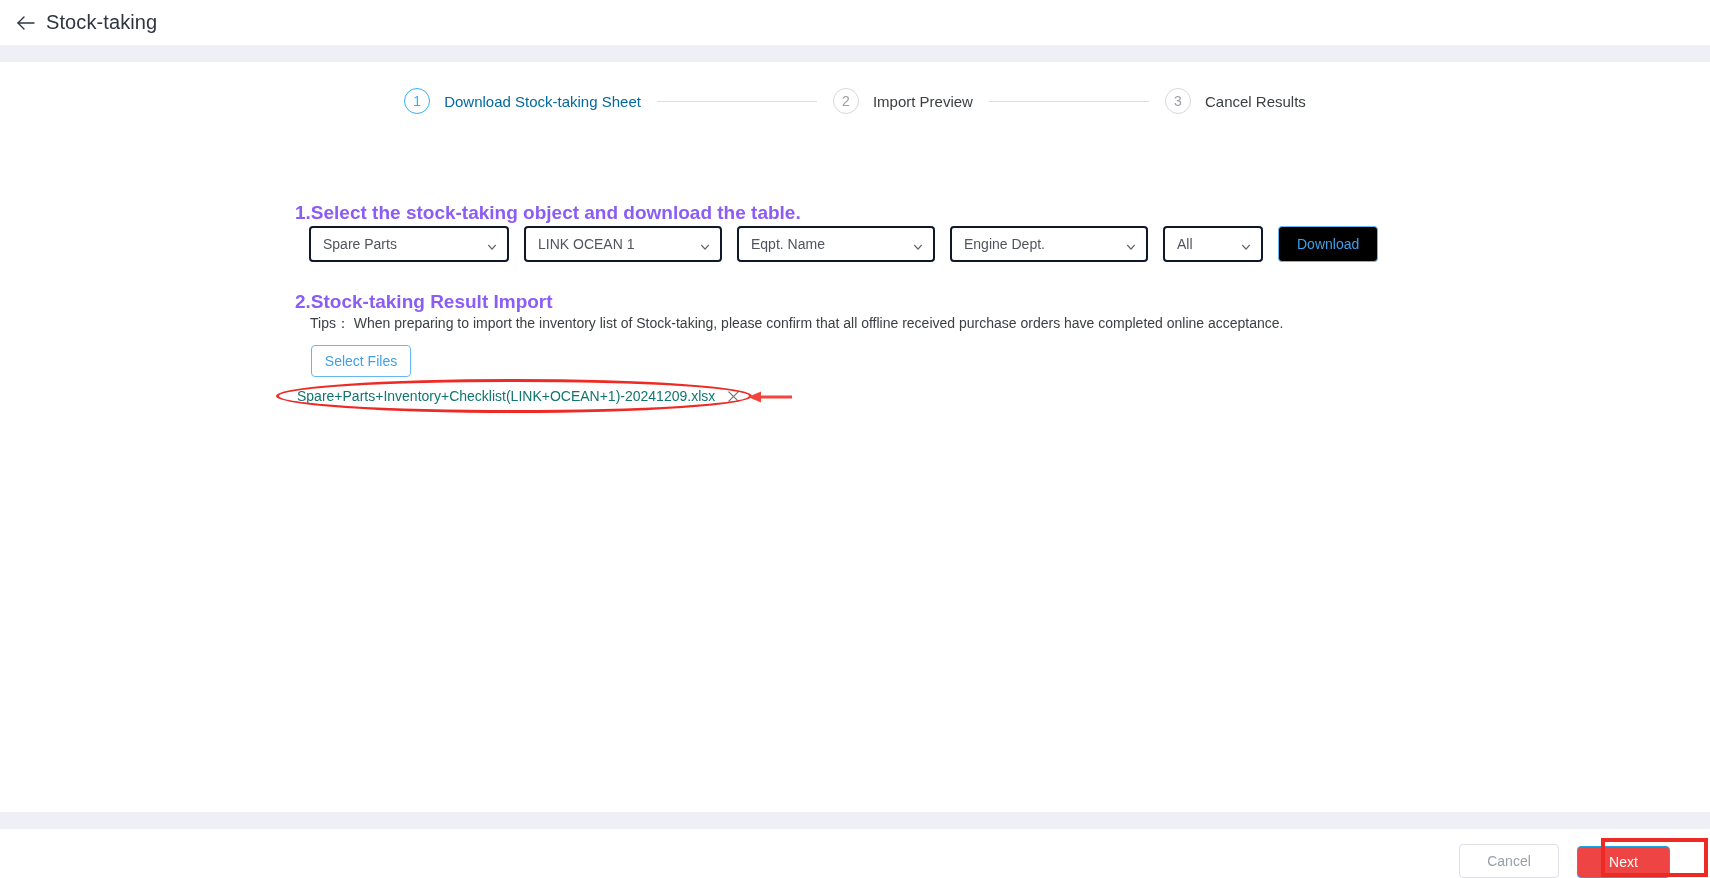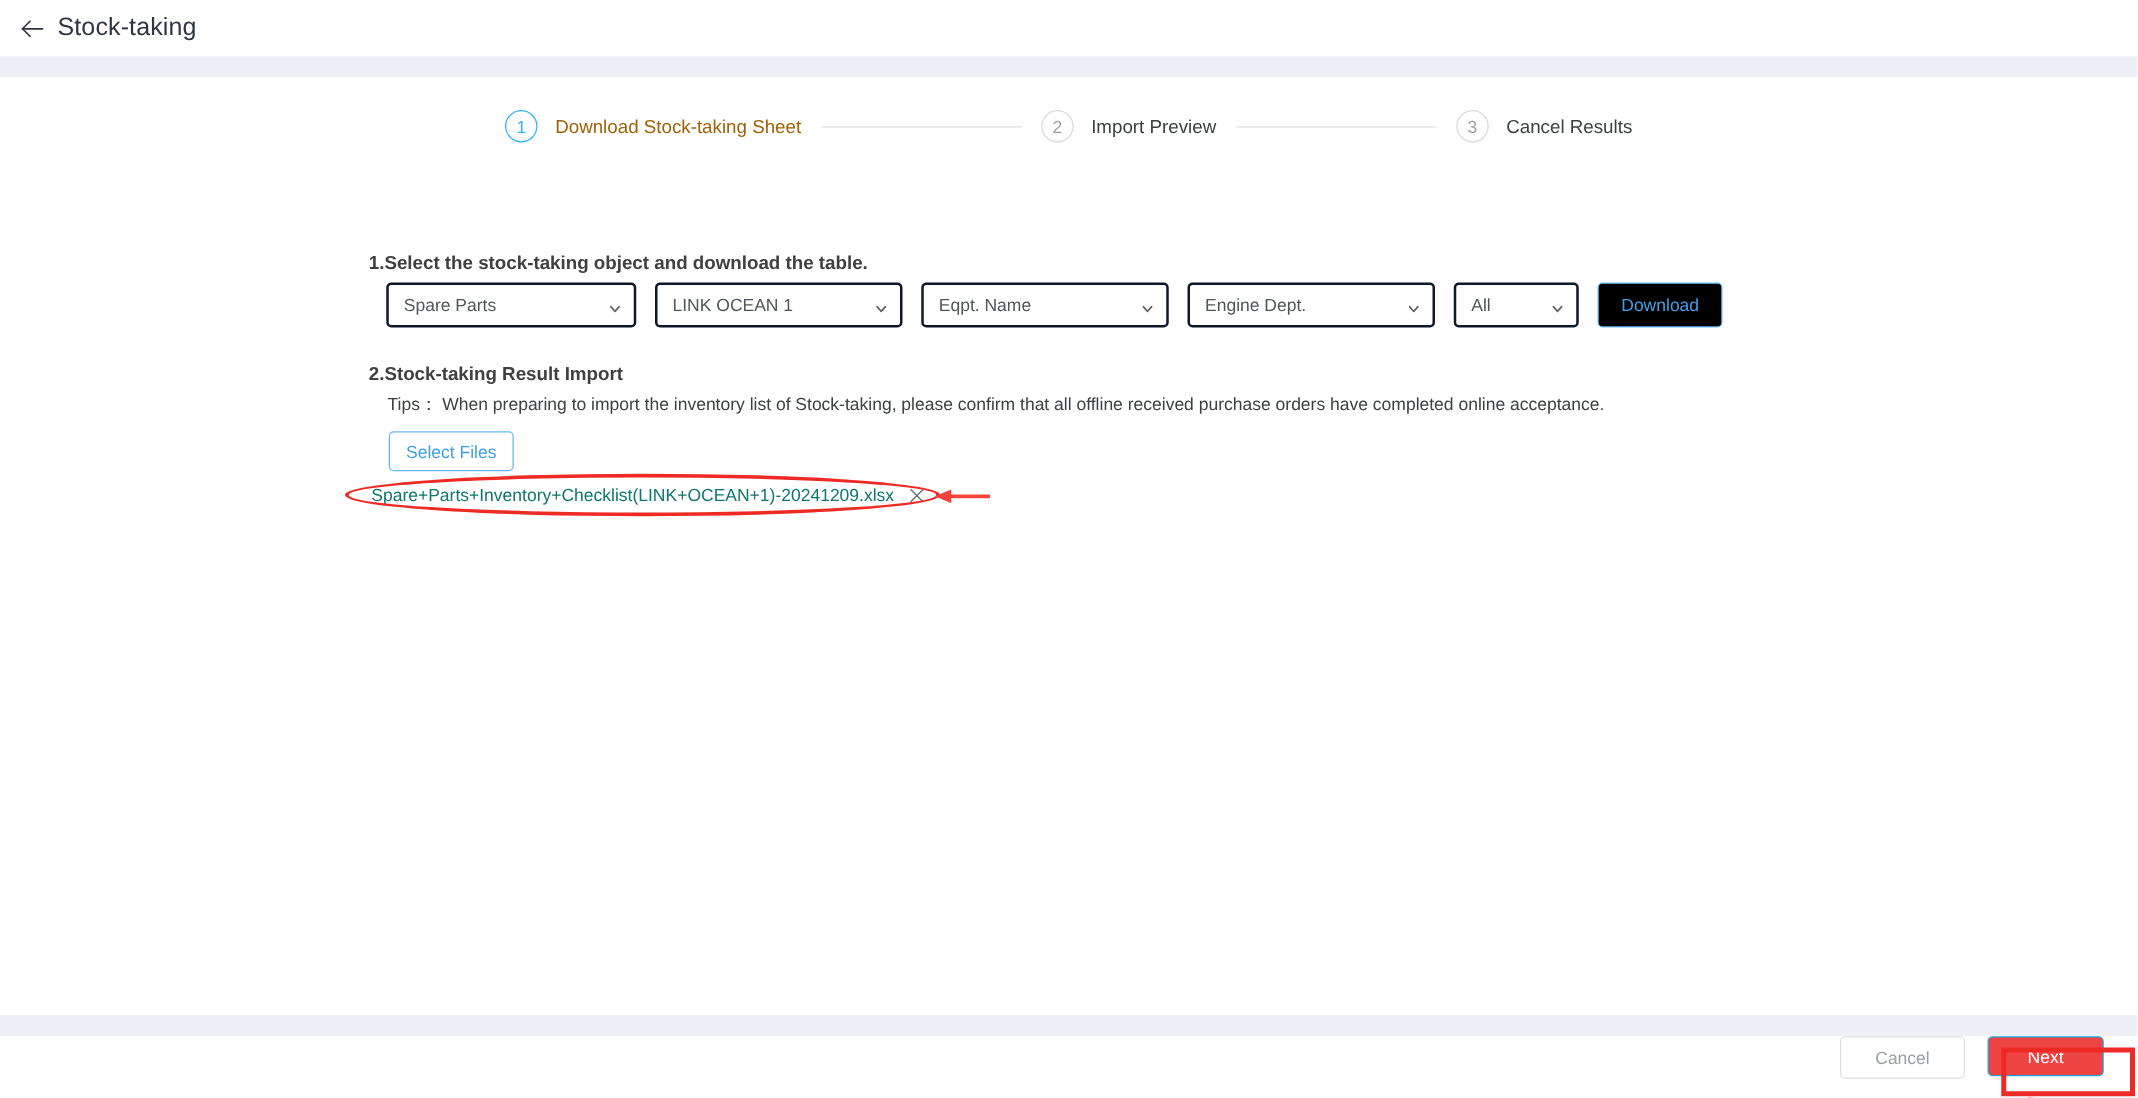--- a/index.html
+++ b/index.html
@@ -41,26 +41,26 @@
     display:flex; align-items:center; justify-content:center;
   }
   .step { display:flex; align-items:center; }
   .step-circle {
     width:26px; height:26px; border-radius:50%; border:1px solid #d9d9d9;
     display:flex; align-items:center; justify-content:center;
     font-size:14px; color:#9aa0a6; background:#fff; flex:none;
   }
   .step.active .step-circle { border-color:#30b3f2; color:#30b3f2; }
   .step-label { font-size:15px; color:#3c4043; margin-left:14px; white-space:nowrap; }
-  .step.active .step-label { color:#a16207; }
+  .step.active .step-label { color:#0369a1; }
   .step-line { width:160px; height:1px; background:#dcdfe6; margin:0 16px; flex:none; }
 
   
   .section-title {
-    position:absolute; font-size:15px; font-weight:bold; color:#404040;
+    position:absolute; font-size:19px; font-weight:bold; color:#8b5cf6;
   }
   #sec1-title { left:295px; top:140px; }
   #sec2-title { left:295px; top:229px; }
 
   .filters {
     position:absolute; left:309px; top:164px; display:flex; align-items:center;
   }
   .select {
     position:relative; height:36px; border:2px solid #0f172a; border-radius:4px;
     background:#fff; display:flex; align-items:center; padding:0 12px;
@@ -124,21 +124,21 @@
     position:absolute; left:1614px; top:792px; width:20px; height:42px; pointer-events:none;
   }
   .annot-box-next {
     position:absolute; left:1601px; top:838px; width:107px; height:39px;
     border:4px solid #ee2a24; pointer-events:none;
   }
 
   
   .footer {
     position:absolute; left:0; top:829px; width:1710px; height:49px; background:#ffffff;
-    display:flex; align-items:flex-start; justify-content:flex-end; padding-right:27px;
+    display:flex; align-items:flex-end; justify-content:flex-end; padding-right:40px;
   }
   .btn-cancel {
     width:100px; height:34px; border:1px solid #dcdfe6; border-radius:4px;
     background:#fff; color:#9aa0a6; font-size:14px;
     display:flex; align-items:center; justify-content:center; margin-right:18px; cursor:pointer;
   }
   .btn-next {
     width:93px; height:32px; border:1px solid #16a6e8; border-radius:4px;
     background:#ef4444; color:#ffffff; font-size:14px;
     display:flex; align-items:center; justify-content:center; cursor:pointer;

